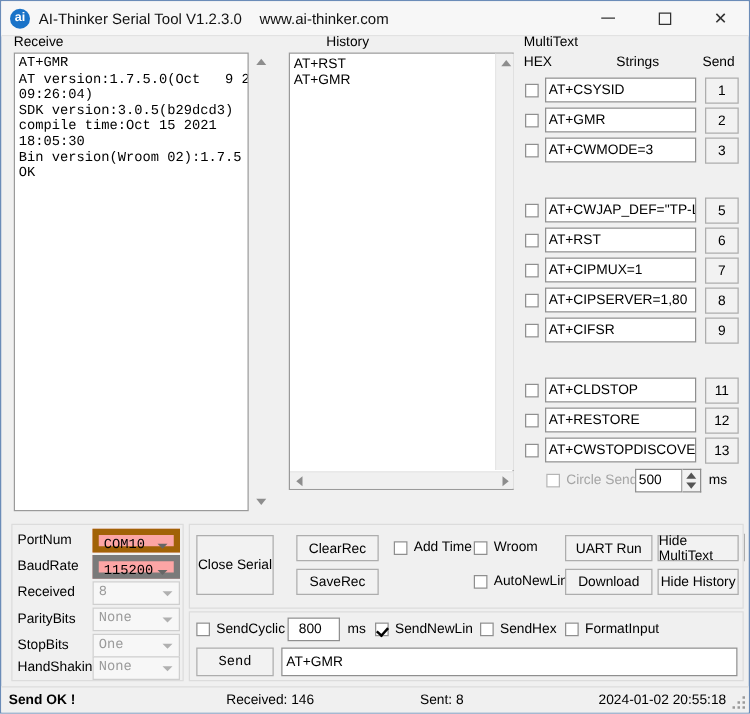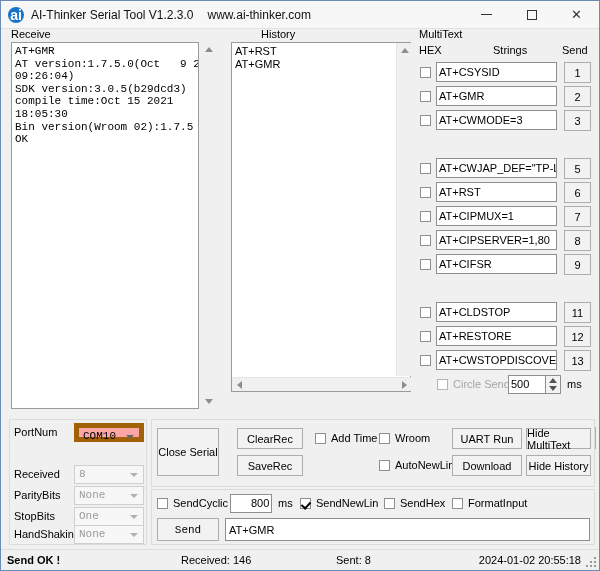--- a/index.html
+++ b/index.html
@@ -25,21 +25,21 @@
     width: 598px; height: 28px;
     background: #f7f7f7;
     border-bottom: 1px solid #e2e2e2;
     display: flex; align-items: center;
   }
   .logo {
     width: 16px; height: 16px; margin-left: 7px; margin-right: 7px;
     border-radius: 50%;
     background: #1a73c8;
     display: flex; align-items: center; justify-content: center;
-    color: #fff; font-size: 14px; font-weight: bold; line-height: 1;
+    color: #fff; font-size: 10px; font-weight: bold; line-height: 1;
     flex: none;
   }
   .title-text { font-size: 12px; color: #111; white-space: nowrap; }
   .title-url { font-size: 12px; color: #111; margin-left: 14px; white-space: nowrap; }
   .winbtns { position: absolute; right: 0; top: 0; height: 27px; display: flex; }
   .winbtn {
     width: 45px; height: 27px;
     display: flex; align-items: center; justify-content: center;
     color: #333; font-size: 13px;
   }
@@ -195,21 +195,21 @@
     position: absolute; width: 70px; height: 21px;
     border: 1px solid #adadad; background: #f2f2f2;
     display: flex; align-items: center; justify-content: center;
     font-size: 11px;
   }
 
   #panel-send { left: 150px; top: 488px; width: 444px; height: 56px; }
   #cyclic-val {
     position: absolute; left: 78px; top: 4px; width: 42px; height: 19px;
     border: 1px solid #8f8f8f; background: #fff;
-    font-size: 11px; padding: 0 20px; line-height: 17px;
+    font-size: 11px; padding: 0 8px; line-height: 17px;
   }
   #cyclic-ms { position: absolute; left: 126px; top: 7px; font-size: 11px; }
   #btn-send {
     position: absolute; left: 5px; top: 28px; width: 62px; height: 23px;
     border: 1px solid #adadad; background: #f2f2f2;
     display: flex; align-items: center; justify-content: center;
     font-size: 11px;
     font-family: "Liberation Mono", monospace;
   }
   #send-input {
@@ -372,20 +372,27 @@
   </div>
 
   <div class="panel" id="panel-settings">
     <div class="setrow" style="top:2px">
       <div class="setlabel">PortNum</div>
       <div class="setcombo active">
         <span class="cv">COM10</span>
         <span class="chev"></span>
       </div>
     </div>
+    <div class="setrow" style="top:23px">
+      <div class="setlabel">BaudRate</div>
+      <div class="setcombo active" style="border-color:#7a7a7a">
+        <span class="cv">115200</span>
+        <span class="chev"></span>
+      </div>
+    </div>
     <div class="setrow" style="top:44px">
       <div class="setlabel">Received</div>
       <div class="setcombo">
         <span class="cv">8</span>
         <span class="chev"></span>
       </div>
     </div>
     <div class="setrow" style="top:65px">
       <div class="setlabel">ParityBits</div>
       <div class="setcombo">

